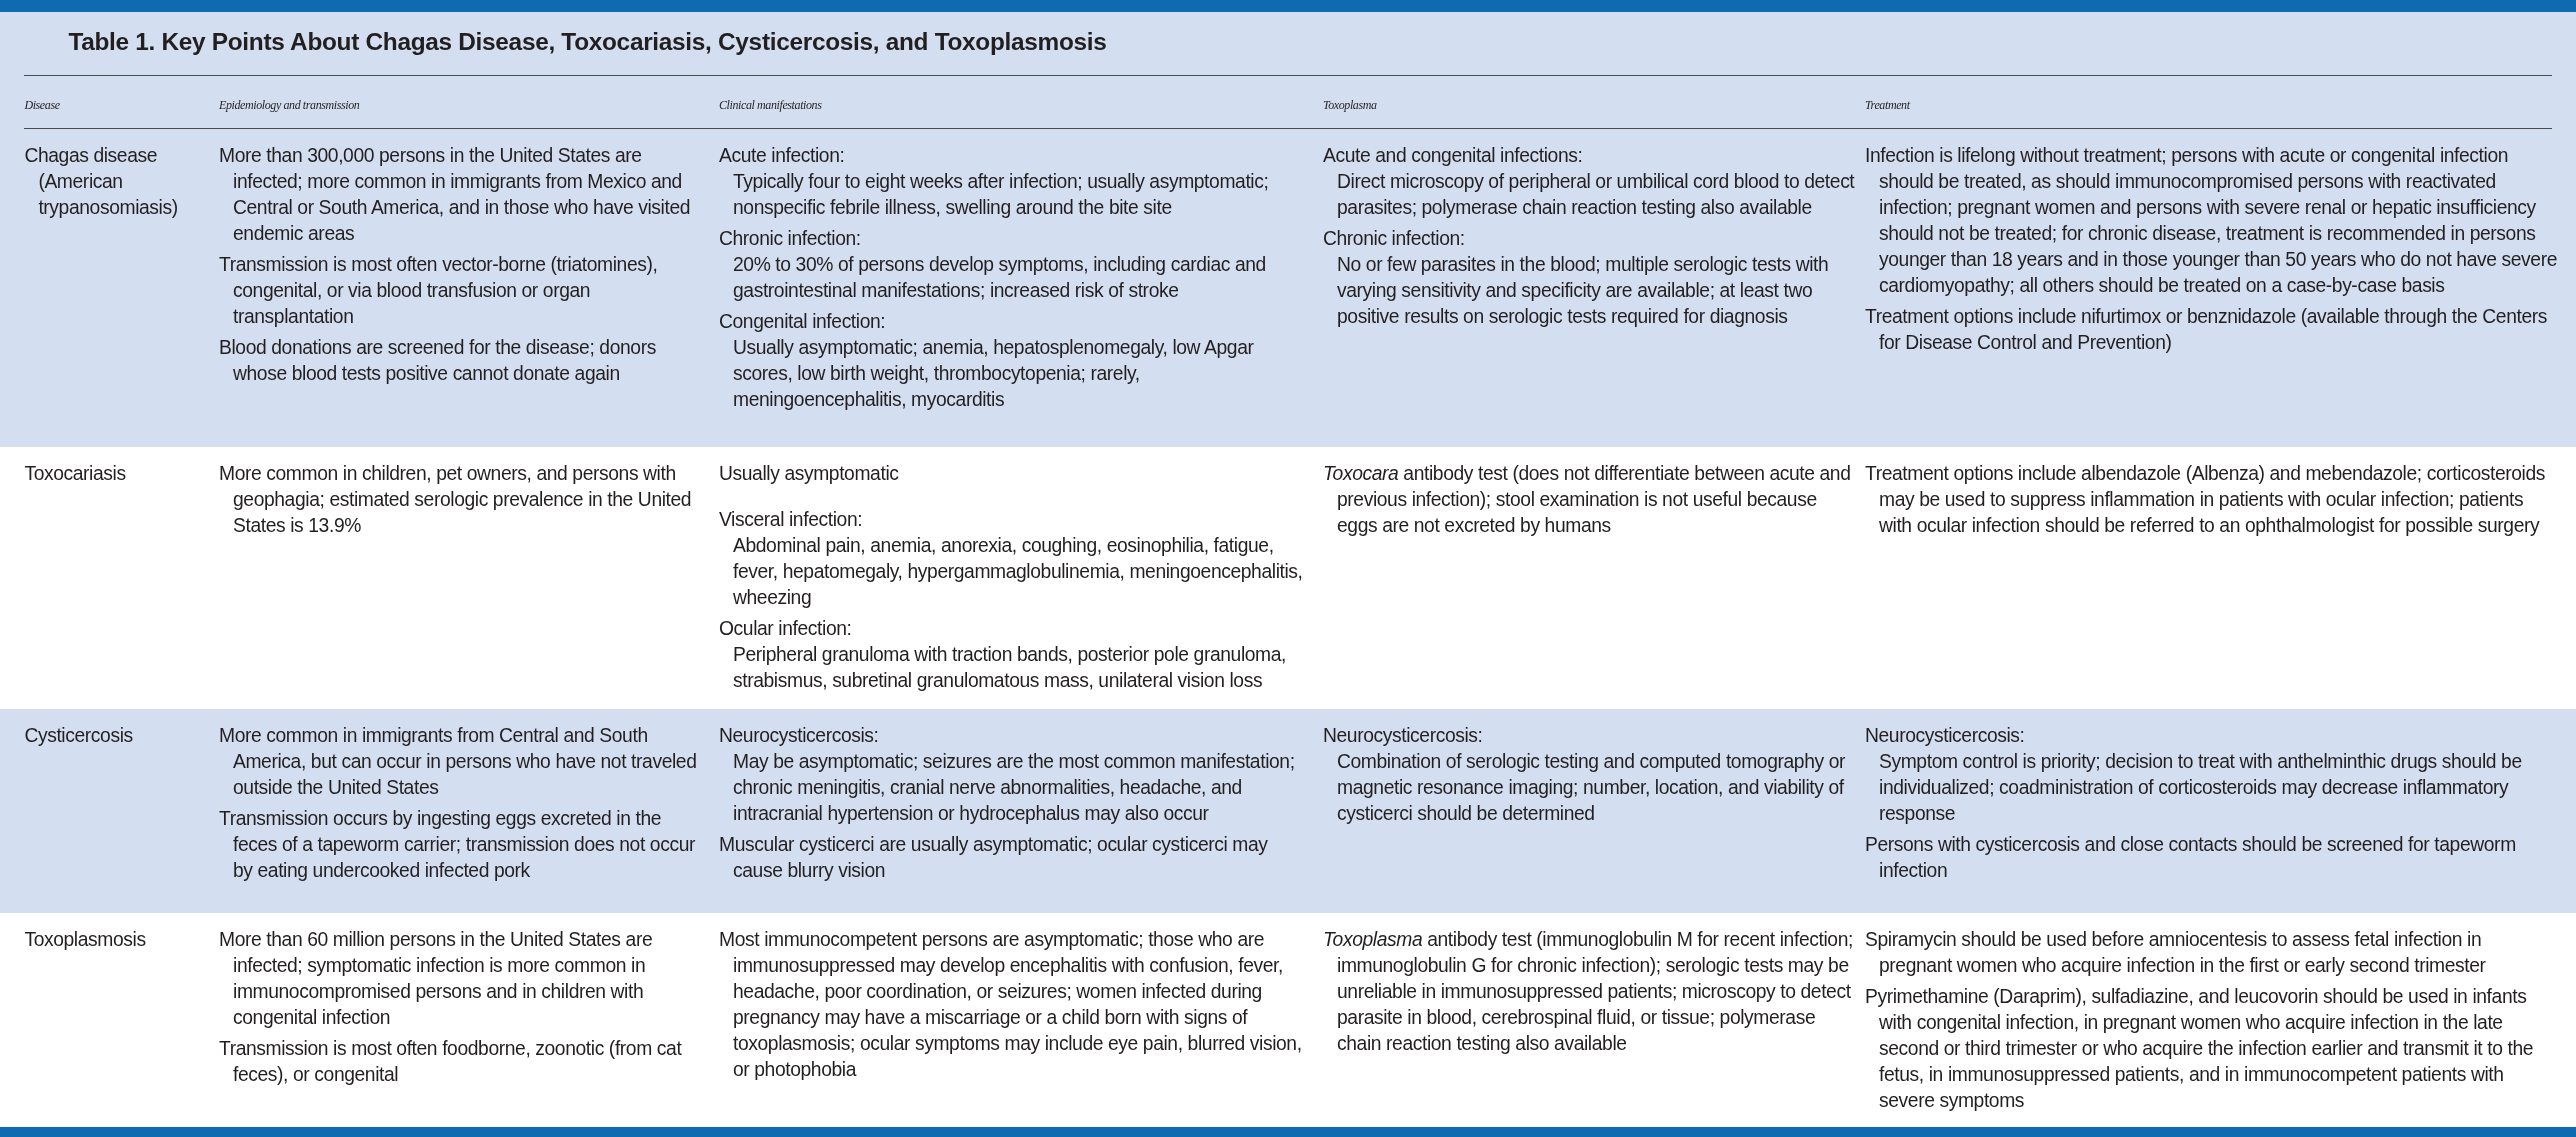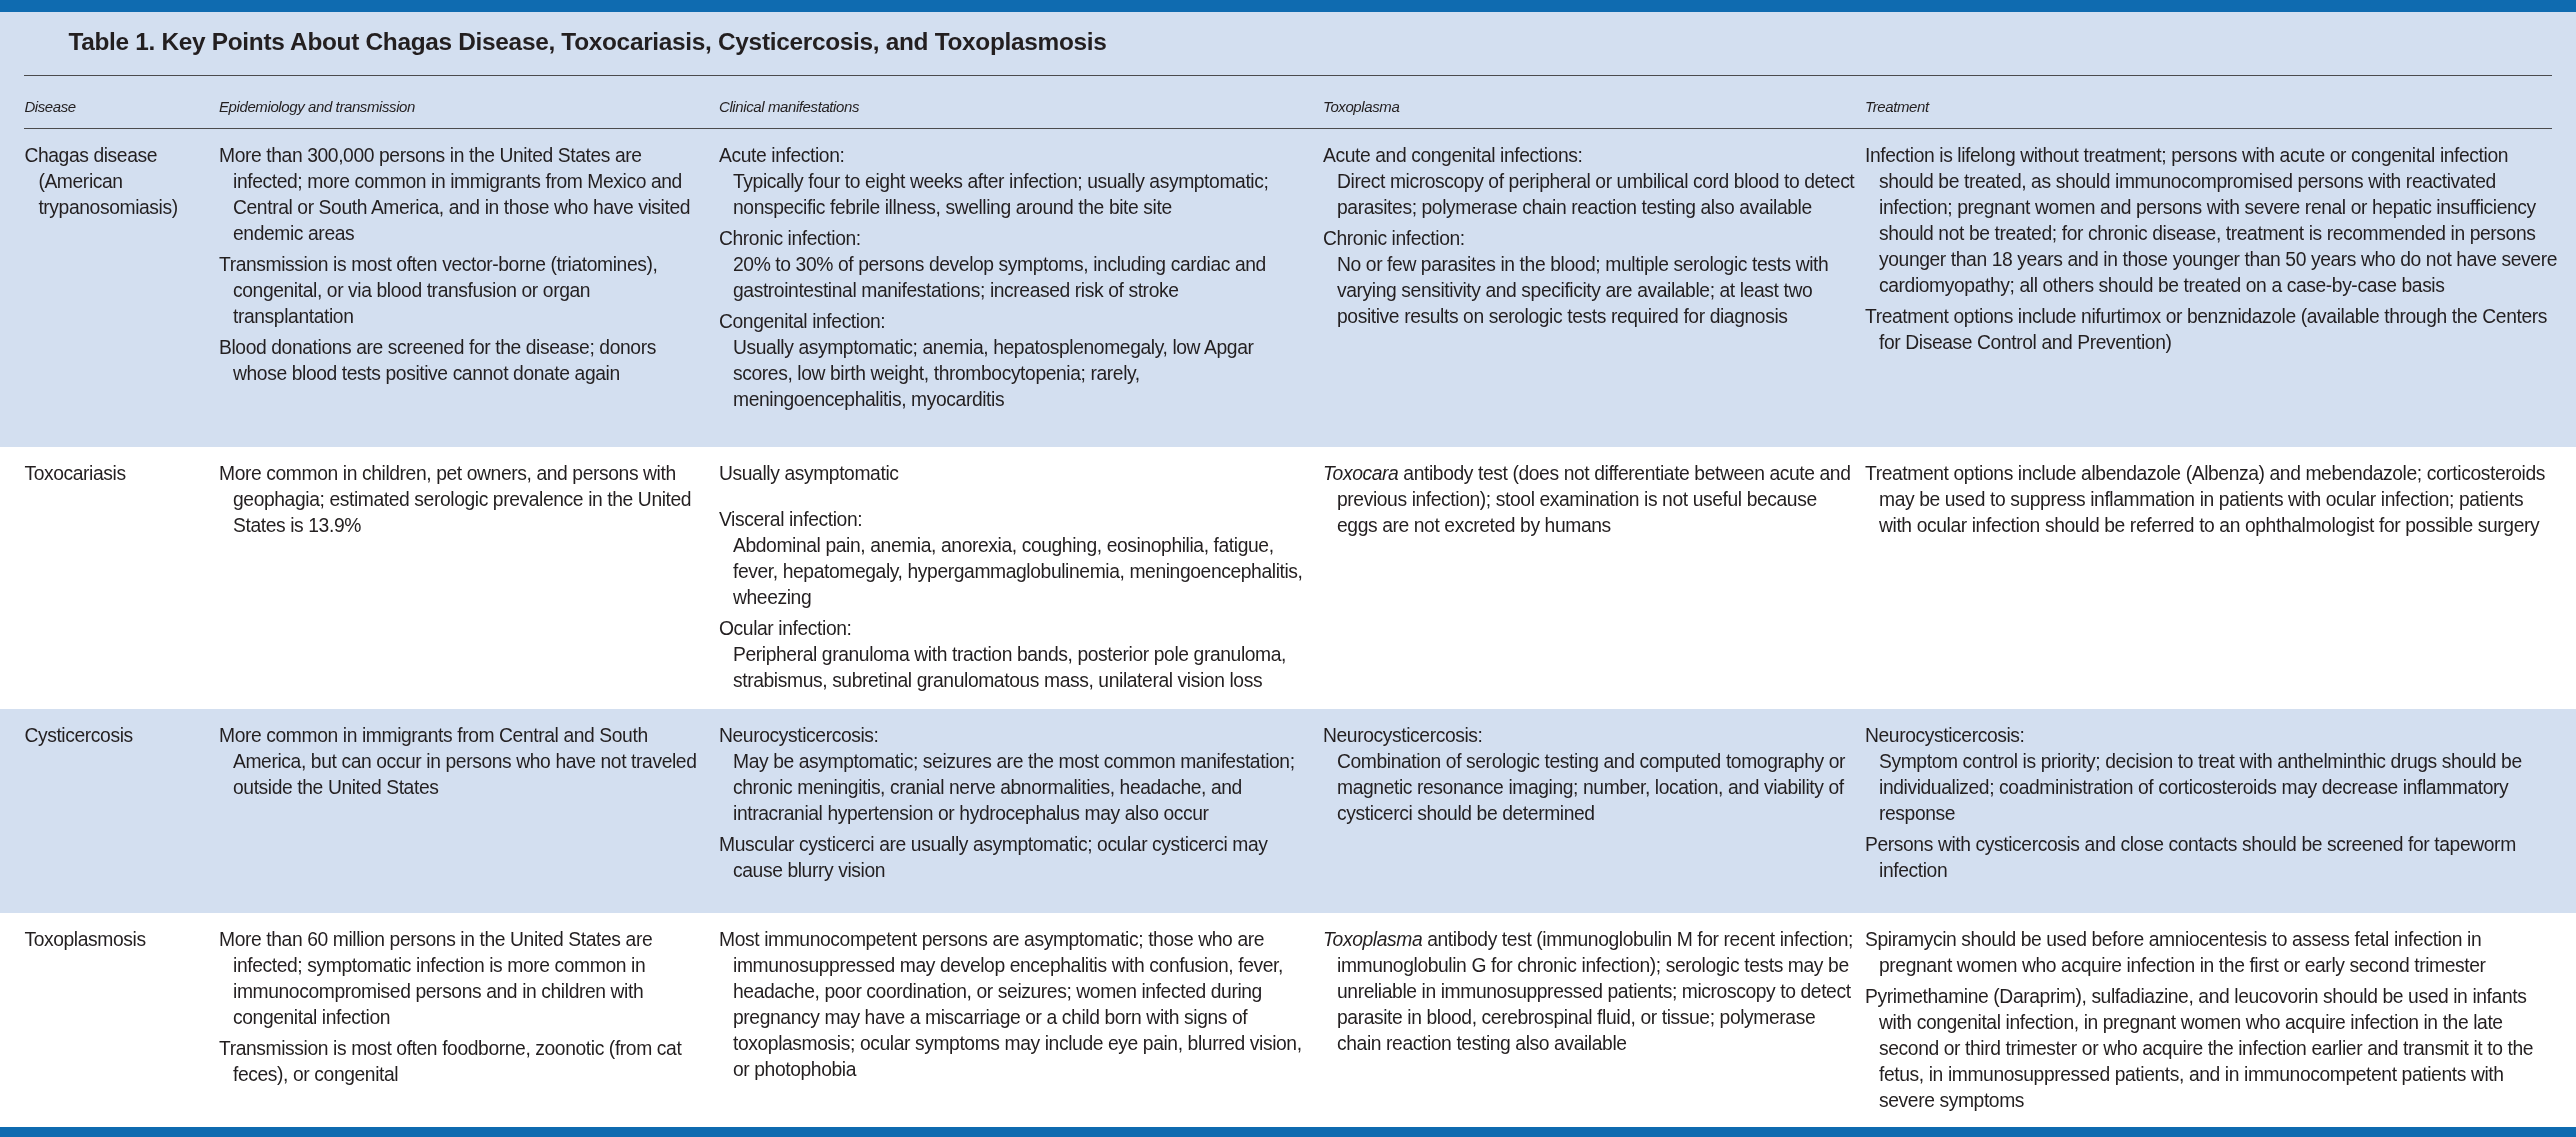--- a/index.html
+++ b/index.html
@@ -13,21 +13,21 @@
   .bottombar { position:absolute; left:0; top:1127px; width:2576px; height:11px; background:#0f6bb0; }
   .title {
     position:absolute; left:24.4px; top:28px;
     font-size:24.4px; font-weight:bold; letter-spacing:-0.3px;margin-left:44px;
   }
   .rule { position:absolute; left:24.4px; width:2528px; height:1.3px; background:#4b4b4d; }
   .rule.title-rule { top:75px; }
   .rule.head-rule { top:128px; }
   .head {
     position:absolute; top:98px;
-    font-size:15px; font-style:italic; letter-spacing:-0.4px;
+    font-size:12px; font-style:italic; letter-spacing:-0.4px;font-family:Liberation Serif, serif;
   }
   .row { position:absolute; left:0; width:2576px;padding-left:35px; }
   .row.shaded { background:#d3dff0; }
   .row.plain { background:#ffffff; }
   .cell { position:absolute; top:14px; font-size:19.3px; line-height:26px; letter-spacing:-0.4px; }
   .c0 { left:24.4px; width:186px; }
   .c1 { left:219px; width:489px; }
   .c2 { left:719px; width:592px; }
   .c3 { left:1323px; width:534px; }
   .c4 { left:1865px; width:694px; }
@@ -97,20 +97,21 @@
   </div>
   <div class="cell c4">
     <div class="item">Treatment options include albendazole (Albenza) and mebendazole; corticosteroids may be used to suppress inflammation in patients with ocular infection; patients with ocular infection should be referred to an ophthalmologist for possible surgery</div>
   </div>
 </div>
 
 <div class="row shaded" style="top:709px;height:232px;">
   <div class="cell c0 dname">Cysticercosis</div>
   <div class="cell c1">
     <div class="item">More common in immigrants from Central and South America, but can occur in persons who have not traveled outside the United States</div>
+    <div class="item">Transmission occurs by ingesting eggs excreted in the feces of a tapeworm carrier; transmission does not occur by eating undercooked infected pork</div>
   </div>
   <div class="cell c2">
     <div class="label">Neurocysticercosis:</div>
     <div class="sub">May be asymptomatic; seizures are the most common manifestation; chronic meningitis, cranial nerve abnormalities, headache, and intracranial hypertension or hydrocephalus may also occur</div>
     <div class="item">Muscular cysticerci are usually asymptomatic; ocular cysticerci may cause blurry vision</div>
   </div>
   <div class="cell c3">
     <div class="label">Neurocysticercosis:</div>
     <div class="sub">Combination of serologic testing and computed tomography or magnetic resonance imaging; number, location, and viability of cysticerci should be determined</div>
   </div>

